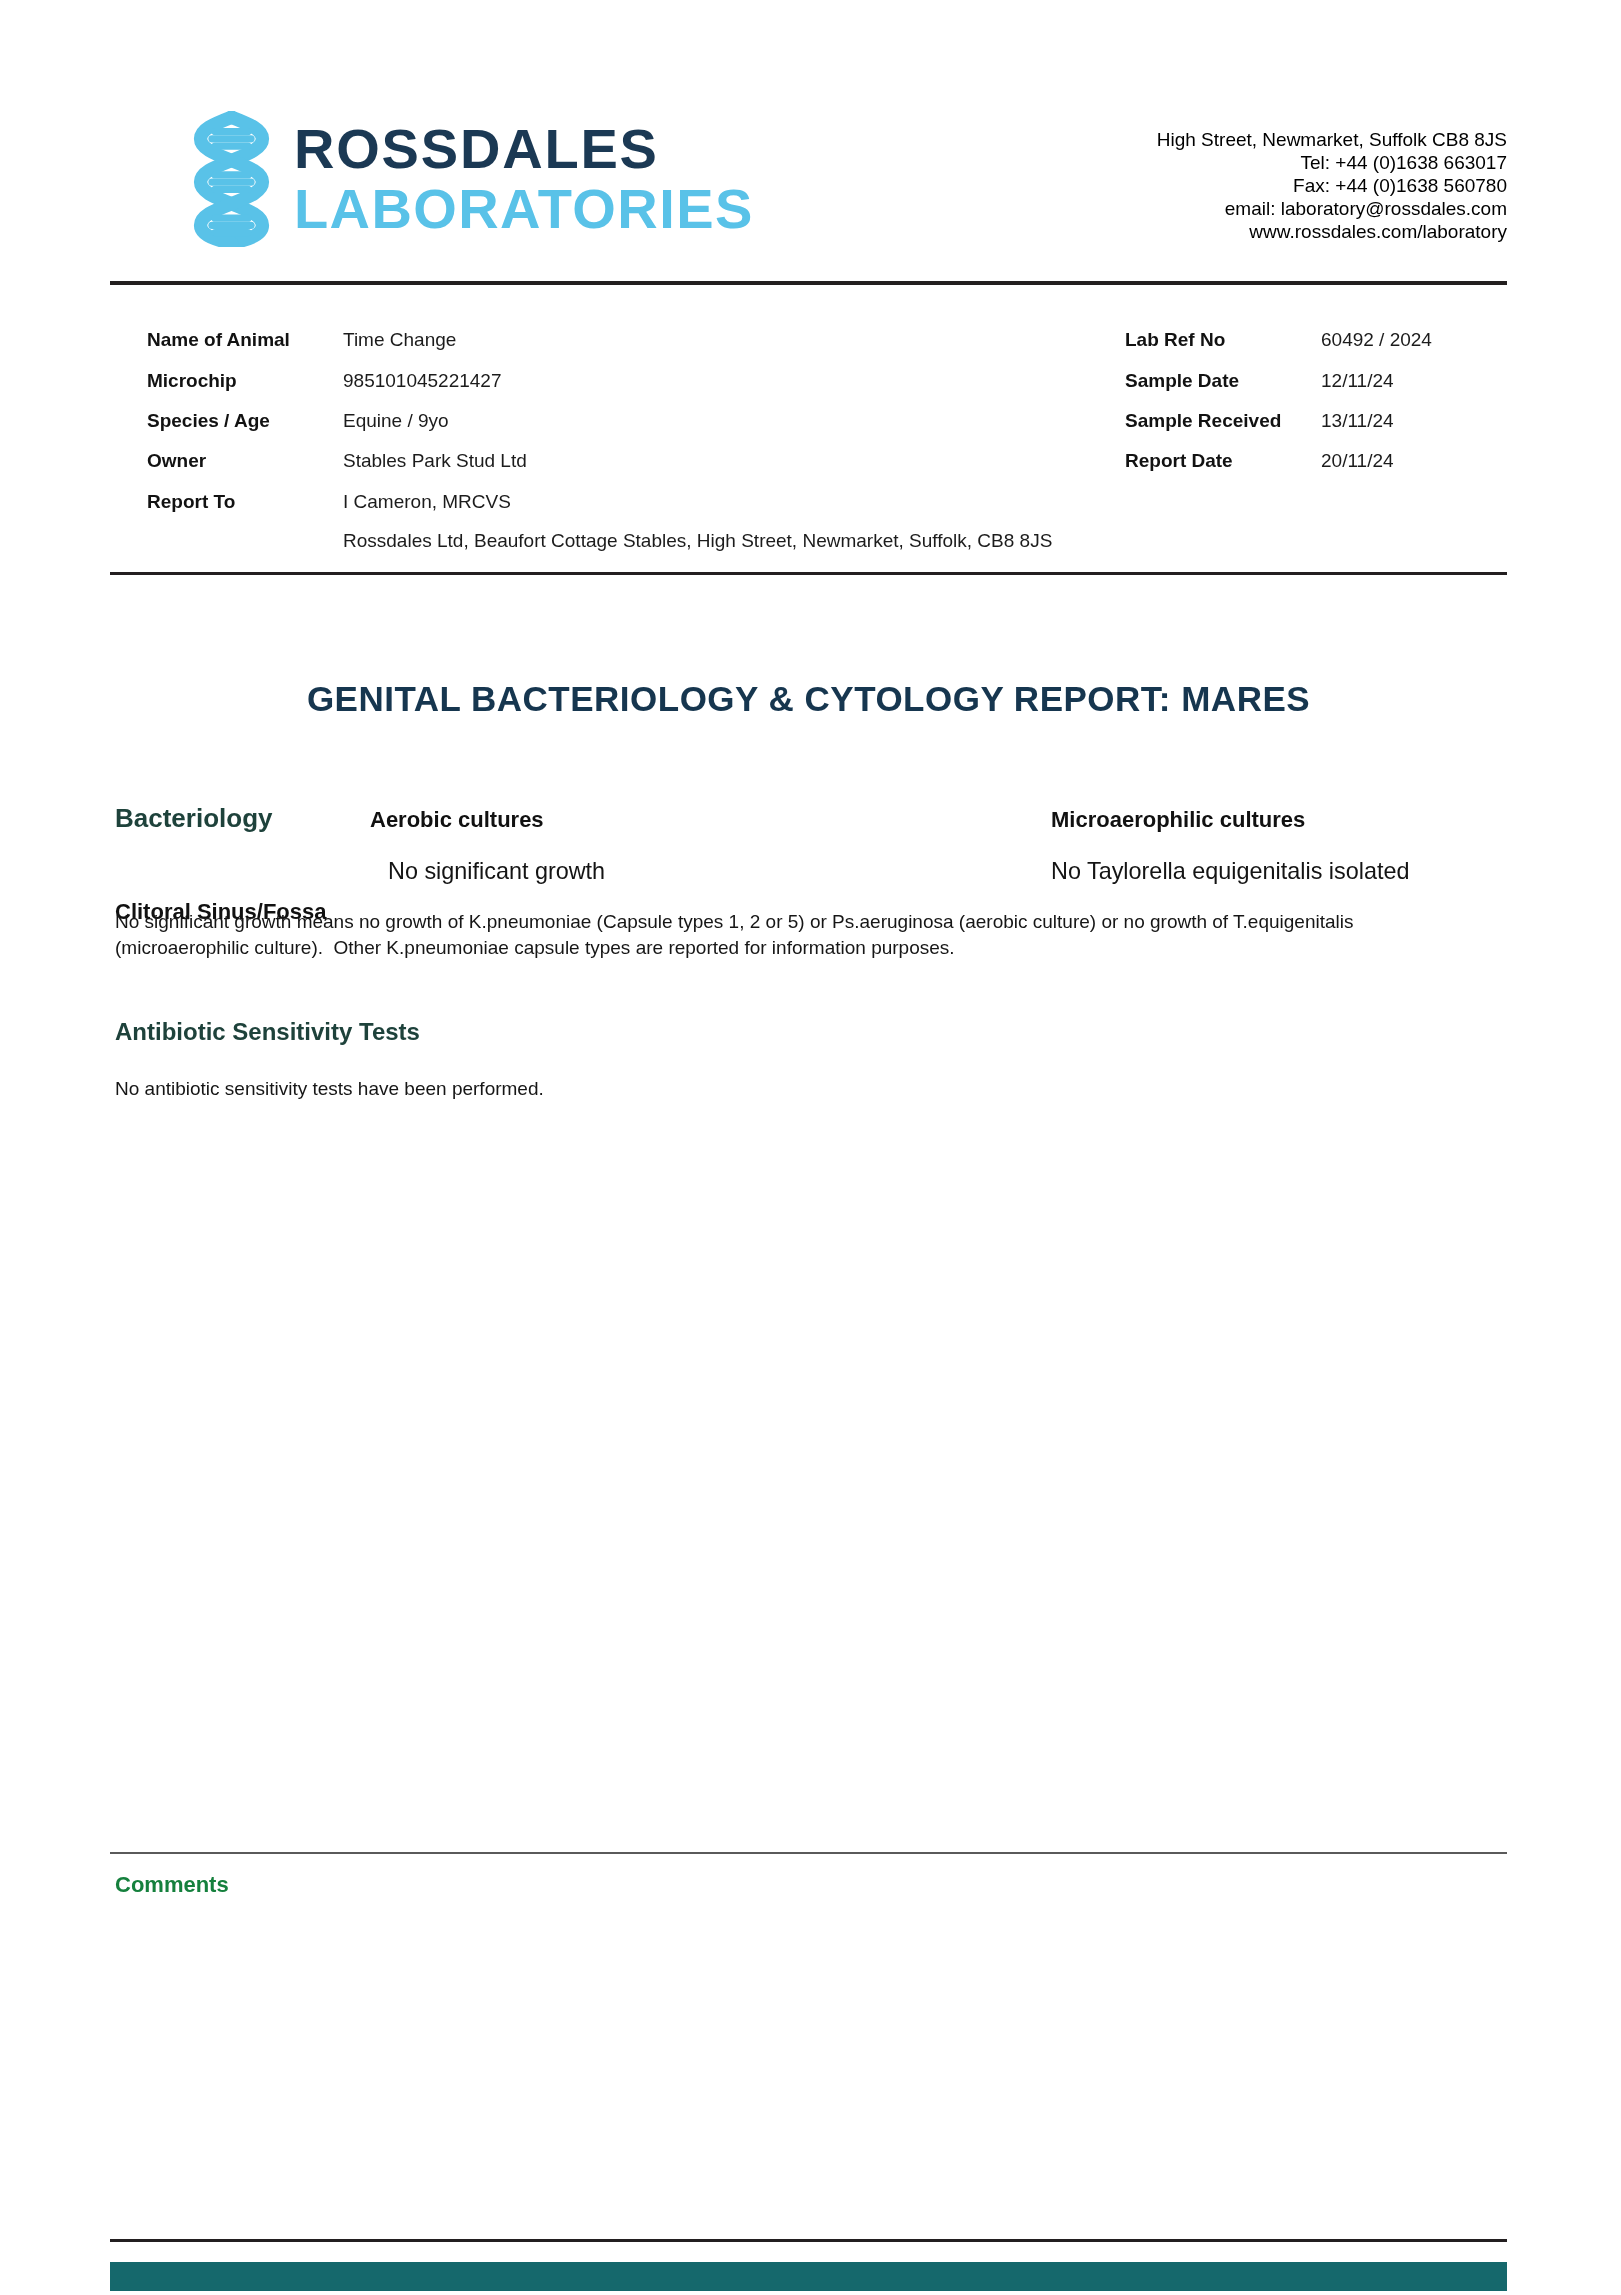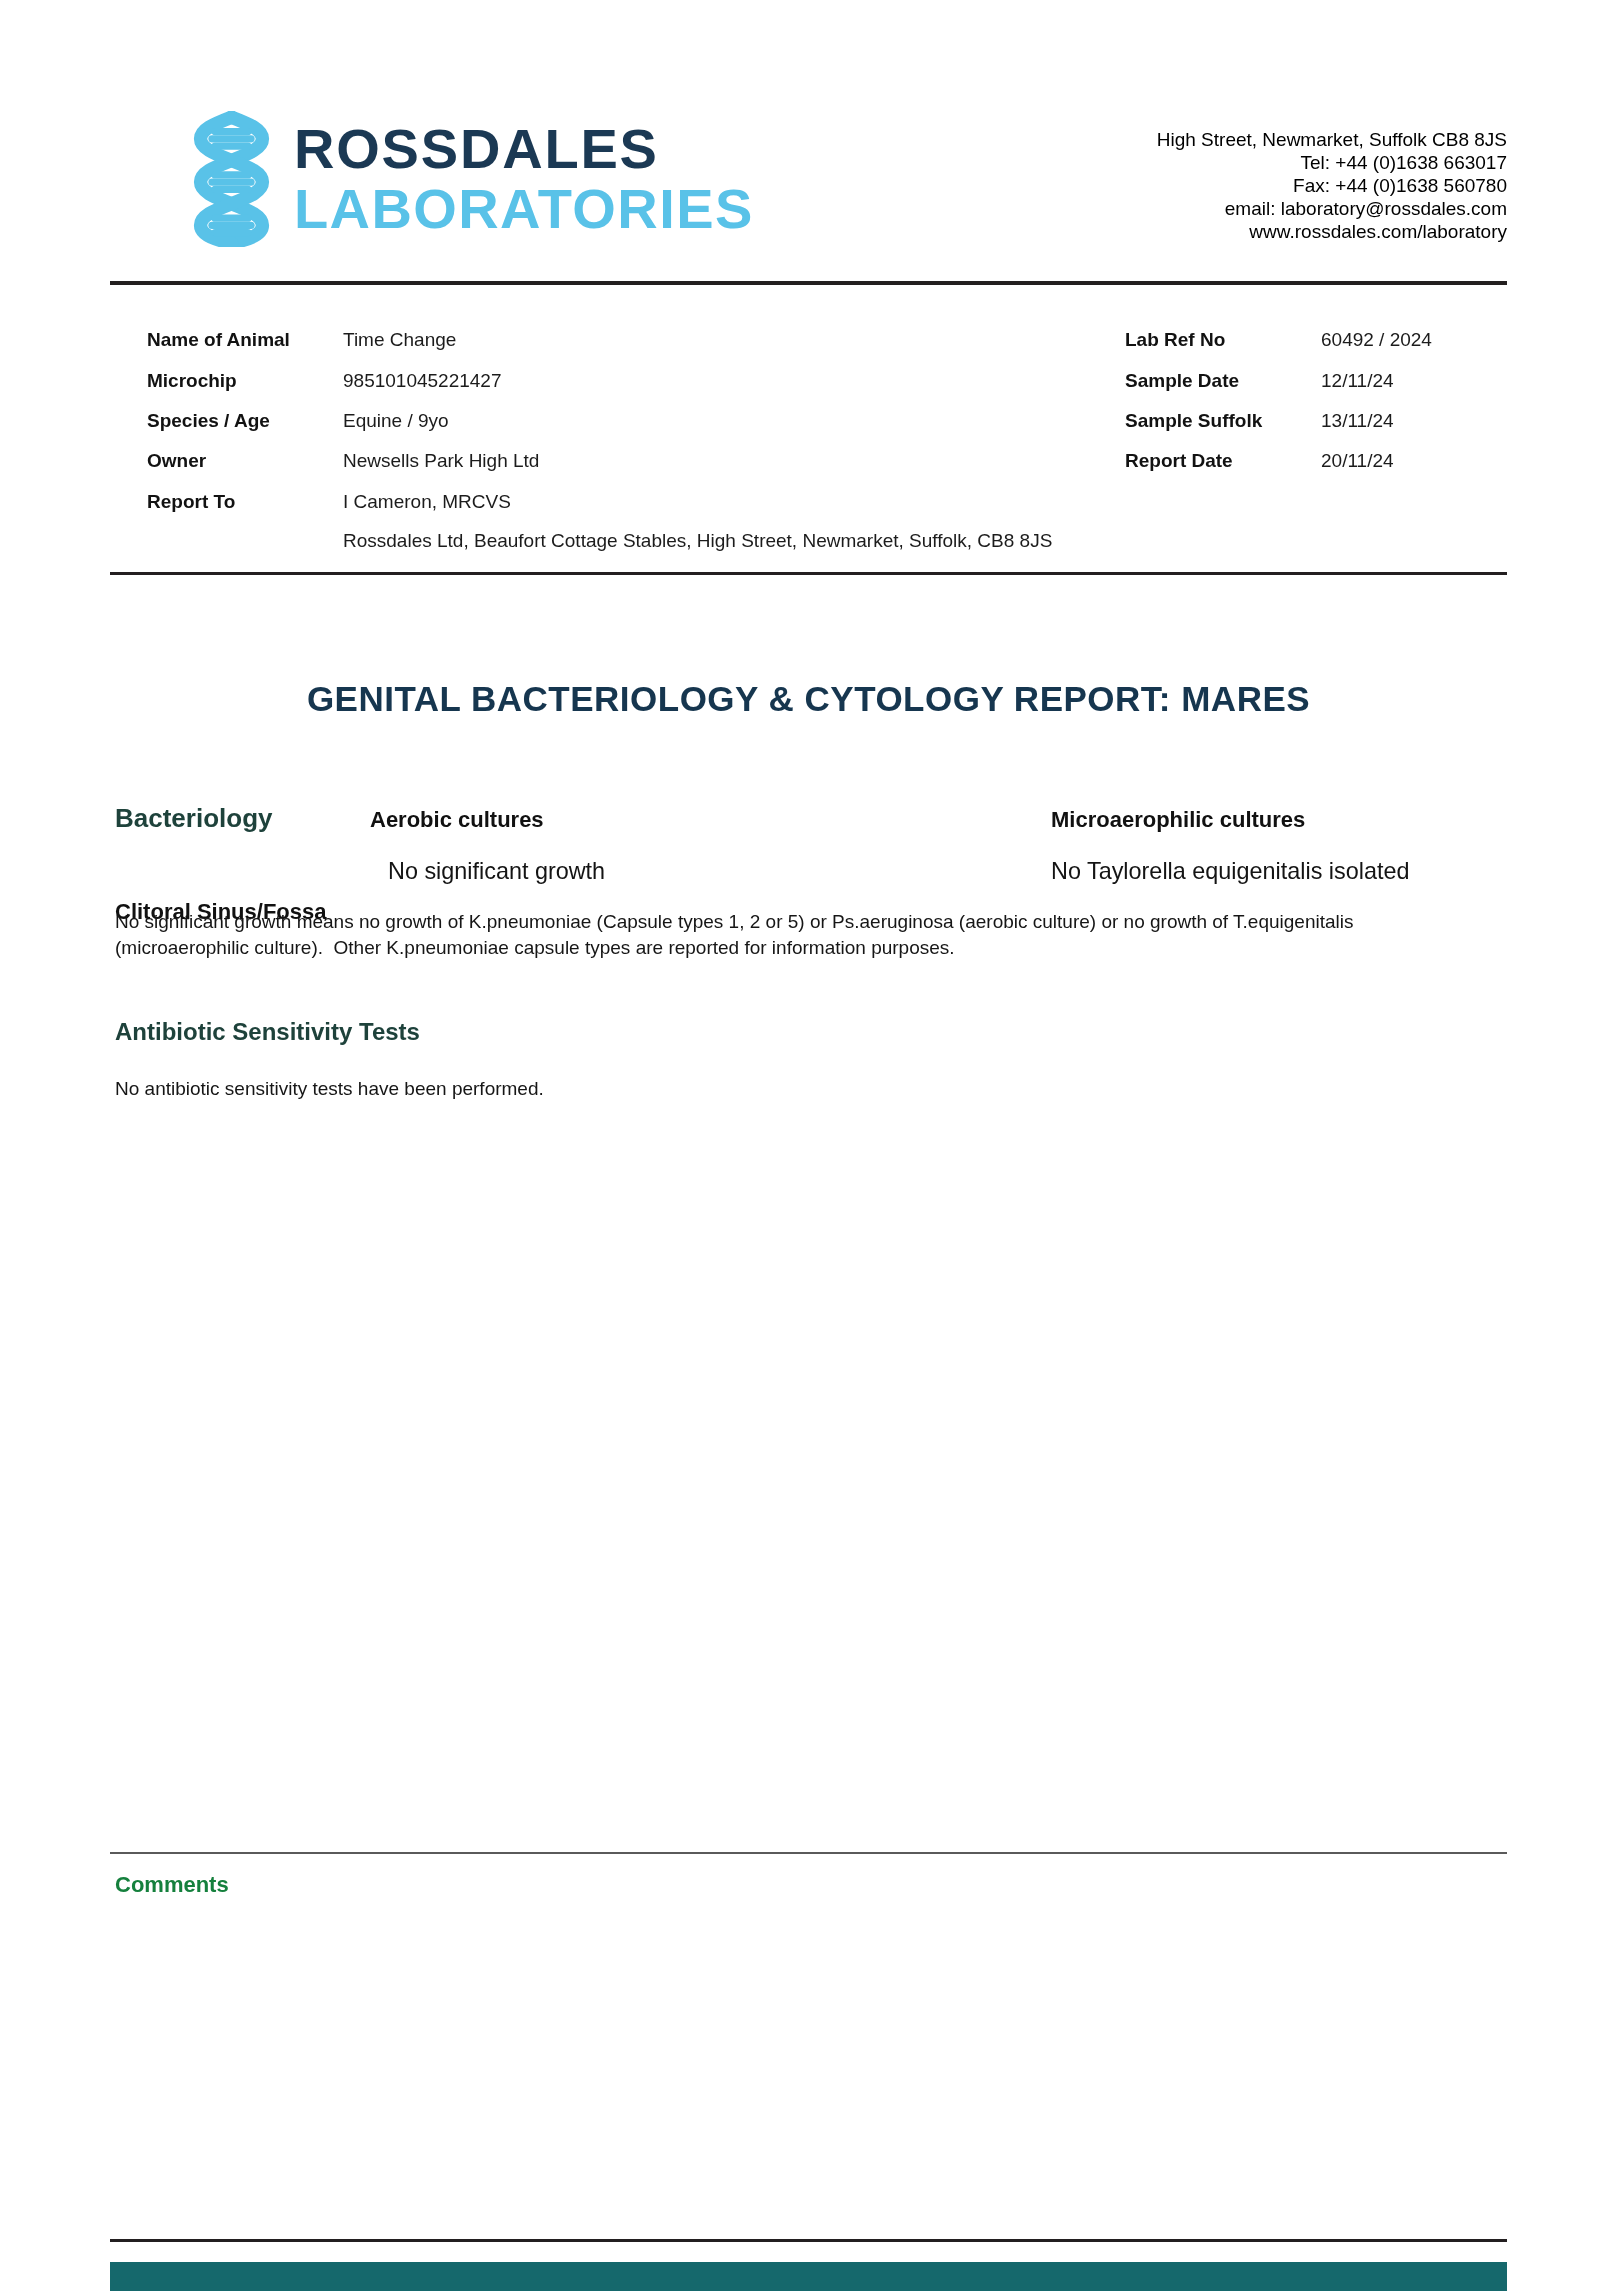--- a/index.html
+++ b/index.html
@@ -108,25 +108,25 @@
     <span class="cell lbl" style="left:1125px;top:328px;">Lab Ref No</span>
     <span class="cell" style="left:1321px;top:328px;">60492 / 2024</span>
 
     <span class="cell lbl" style="left:147px;top:369px;">Microchip</span>
     <span class="cell" style="left:343px;top:369px;">985101045221427</span>
     <span class="cell lbl" style="left:1125px;top:369px;">Sample Date</span>
     <span class="cell" style="left:1321px;top:369px;">12/11/24</span>
 
     <span class="cell lbl" style="left:147px;top:409px;">Species / Age</span>
     <span class="cell" style="left:343px;top:409px;">Equine / 9yo</span>
-    <span class="cell lbl" style="left:1125px;top:409px;">Sample Suffolk</span>
+    <span class="cell lbl" style="left:1125px;top:409px;">Sample Received</span>
     <span class="cell" style="left:1321px;top:409px;">13/11/24</span>
 
     <span class="cell lbl" style="left:147px;top:449px;">Owner</span>
-    <span class="cell" style="left:343px;top:449px;">Newsells Park High Ltd</span>
+    <span class="cell" style="left:343px;top:449px;">Stables Park Stud Ltd</span>
     <span class="cell lbl" style="left:1125px;top:449px;">Report Date</span>
     <span class="cell" style="left:1321px;top:449px;">20/11/24</span>
 
     <span class="cell lbl" style="left:147px;top:490px;">Report To</span>
     <span class="cell" style="left:343px;top:490px;">I Cameron, MRCVS</span>
 
     <span class="cell" style="left:343px;top:529px;">Rossdales Ltd, Beaufort Cottage Stables, High Street, Newmarket, Suffolk, CB8 8JS</span>
   </div>
 
   <div class="rule rule-2"></div>

